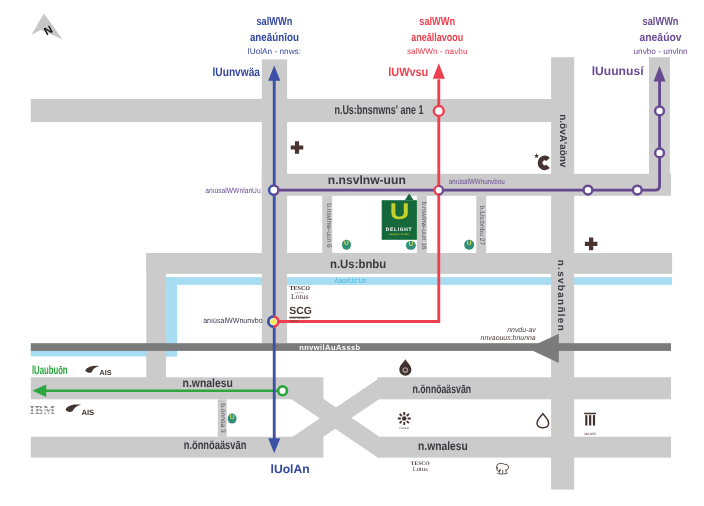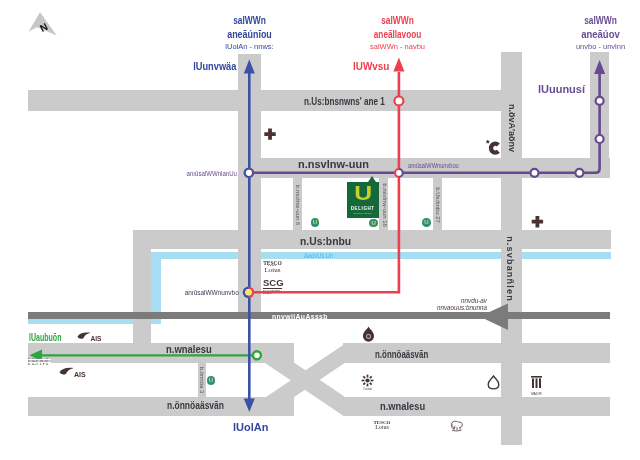--- a/index.html
+++ b/index.html
@@ -97,23 +97,23 @@
     <div style="font-size:7.5px;margin-top:1px;">salWWn - navbu</div>
   </div>
   <div class="abs" style="left:543px;top:14px;width:115px;text-align:center;color:#6a4c94;">
     <div style="font-size:10.5px;font-weight:bold;line-height:13.5px;transform:scaleX(0.8);">salWWn</div>
     <div style="font-size:10.5px;font-weight:bold;line-height:13.5px;transform:scaleX(0.9);">aneāúov</div>
     <div style="font-size:7.5px;margin-top:1px;">unvbo - unvlnn</div>
   </div>
 
   <div class="lbl" style="right:404px;top:60px;color:#33479e;transform:scaleX(0.84);transform-origin:100% 0;">lUunvwäa</div>
   <div class="lbl" style="right:251px;top:59.5px;color:#ee404f;transform:scaleX(0.9);transform-origin:100% 0;">lUWvsu</div>
-  <div class="lbl" style="right:55px;top:58.8px;color:#6a4c94;margin-top:24px;">lUuunusí</div>
+  <div class="lbl" style="right:55px;top:58.8px;color:#6a4c94;">lUuunusí</div>
   <div class="lbl" style="left:29px;top:330.9px;color:#2ca63e;transform:scaleX(0.64);transform-origin:0 0;">lUaubuōn</div>
-  <div class="lbl" style="left:233px;top:420.8px;color:#33479e;">lUolAn</div>
+  <div class="lbl" style="left:246px;top:420.8px;color:#33479e;">lUolAn</div>
 
   <div class="lbl" style="left:304px;top:94.6px;font-size:11.5px;transform:scaleX(0.71);transform-origin:0 0;">n.Us:bnsnwns' ane 1</div>
   <div class="lbl" style="left:298px;top:158px;">n.nsvlnw-uun</div>
   <div class="lbl" style="left:300px;top:234.5px;transform:scaleX(0.94);transform-origin:0 0;">n.Us:bnbu</div>
   <div class="lbl" style="left:165.5px;top:342.8px;transform:scaleX(0.86);transform-origin:0 0;">n.wnalesu</div>
   <div class="lbl" style="left:166.7px;top:398.7px;transform:scaleX(0.77);transform-origin:0 0;">n.önnöaäsvān</div>
   <div class="lbl" style="left:375.3px;top:348.2px;transform:scaleX(0.72);transform-origin:0 0;">n.önnöaäsvān</div>
   <div class="lbl" style="left:380px;top:399.6px;transform:scaleX(0.85);transform-origin:0 0;">n.wnalesu</div>
   <div class="lbl rot" style="left:466px;top:123px;width:92px;font-size:9px;text-align:center;">n.övA'aönv</div>
   <div class="lbl rot" style="left:462px;top:264px;width:96px;font-size:9px;letter-spacing:1.2px;text-align:center;">n.svbanñlen</div>
@@ -164,21 +164,21 @@
   </svg>
 
   <svg class="abs" style="left:77px;top:331.5px;" width="29" height="10" viewBox="0 0 29 10">
     <path d="M0.5 4.8 C2.5 1.2 7 0 13.5 0.8 C9.5 1.8 7.5 3.6 6.3 6.3 C4 7.4 1.5 6.6 0.5 4.8 Z" fill="#453531"></path>
     <text x="13.5" y="9.2" font-size="6.5" font-weight="bold" fill="#453531">AIS</text>
   </svg>
   <svg class="abs" style="left:59px;top:366.5px;" width="31" height="11" viewBox="0 0 31 11">
     <path d="M0.5 5.3 C2.7 1.3 7.7 0 14.8 0.9 C10.4 2 8.2 4 6.9 6.9 C4.4 8.1 1.6 7.3 0.5 5.3 Z" fill="#453531"></path>
     <text x="15" y="10" font-size="7" font-weight="bold" fill="#453531">AIS</text>
   </svg>
-  <div class="abs" style="left:27px;top:355px;font-size:11px;font-weight:normal;font-family:'Liberation Serif',serif;color:#8a8588;letter-spacing:0.5px;">IBM
+  <div class="abs" style="left:27px;top:367px;font-size:11px;font-weight:bold;font-family:'Liberation Serif',serif;color:#8a8588;letter-spacing:0.5px;">IBM
     <div class="abs" style="left:0;top:4.2px;width:24px;height:1px;background:#fff;"></div>
     <div class="abs" style="left:0;top:6.6px;width:24px;height:1px;background:#fff;"></div></div>
 
   <svg class="abs" style="left:362px;top:326px;" width="13" height="17" viewBox="0 0 13 17">
     <path d="M6.5 0.5 C7.5 3 12 5.5 12 10.2 A5.5 5.5 0 0 1 1 10.2 C1 5.5 5.5 3 6.5 0.5 Z" fill="#43322f"></path>
     <circle cx="6.5" cy="10.4" r="2.6" fill="#a79894"></circle>
     <circle cx="6.5" cy="10.4" r="1.3" fill="#43322f"></circle>
   </svg>
 
   <div class="abs" style="left:359px;top:374px;width:17px;text-align:center;color:#43322f;">

